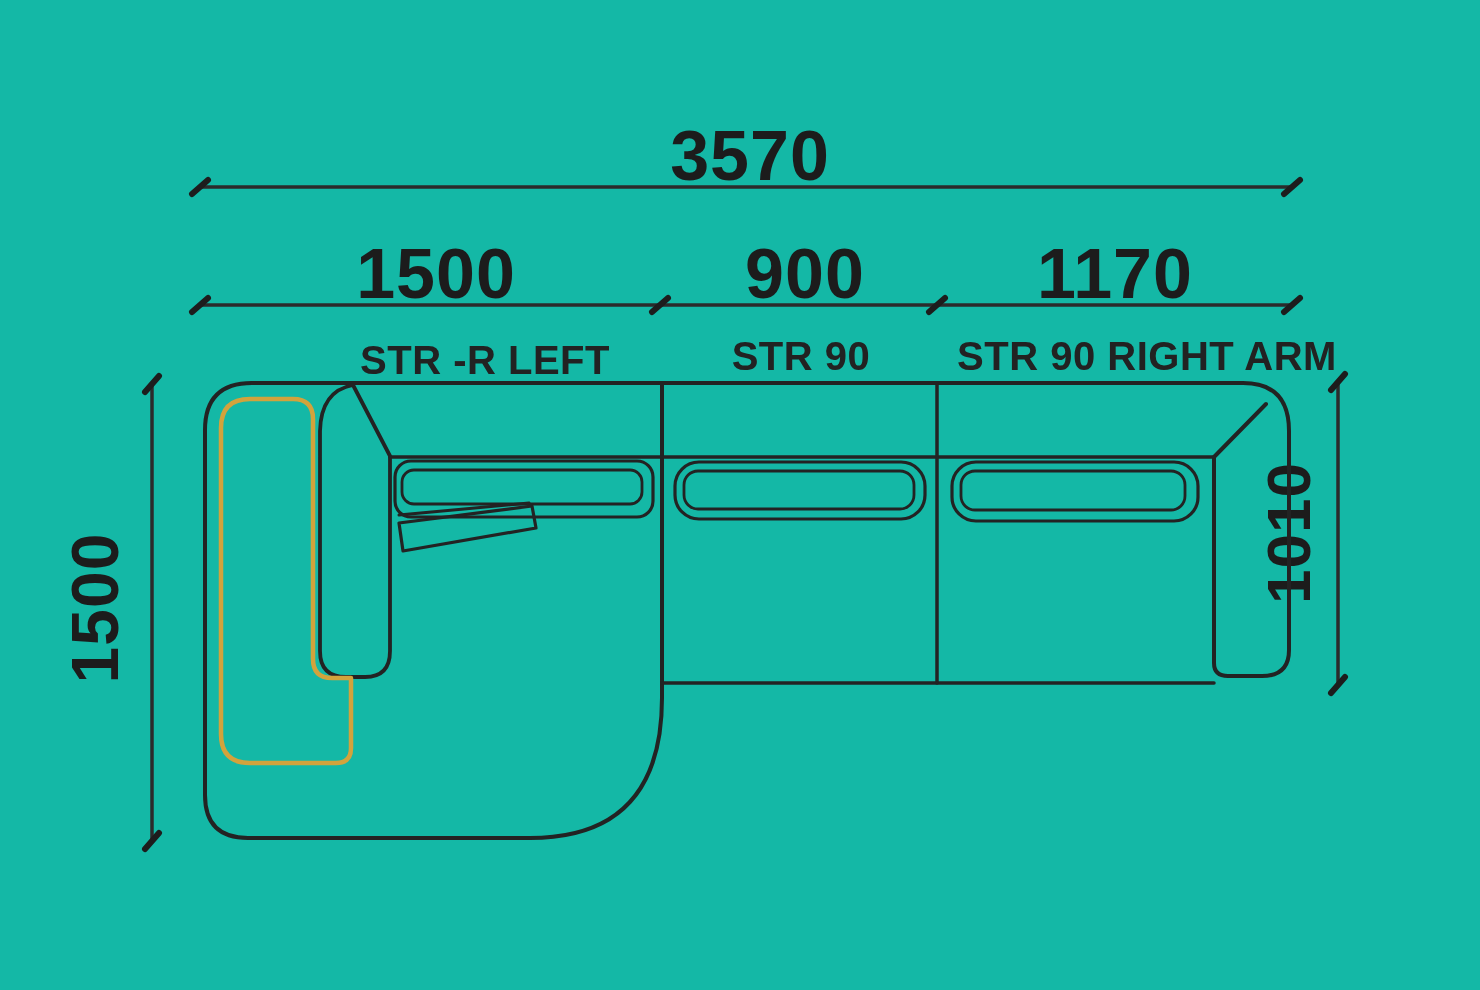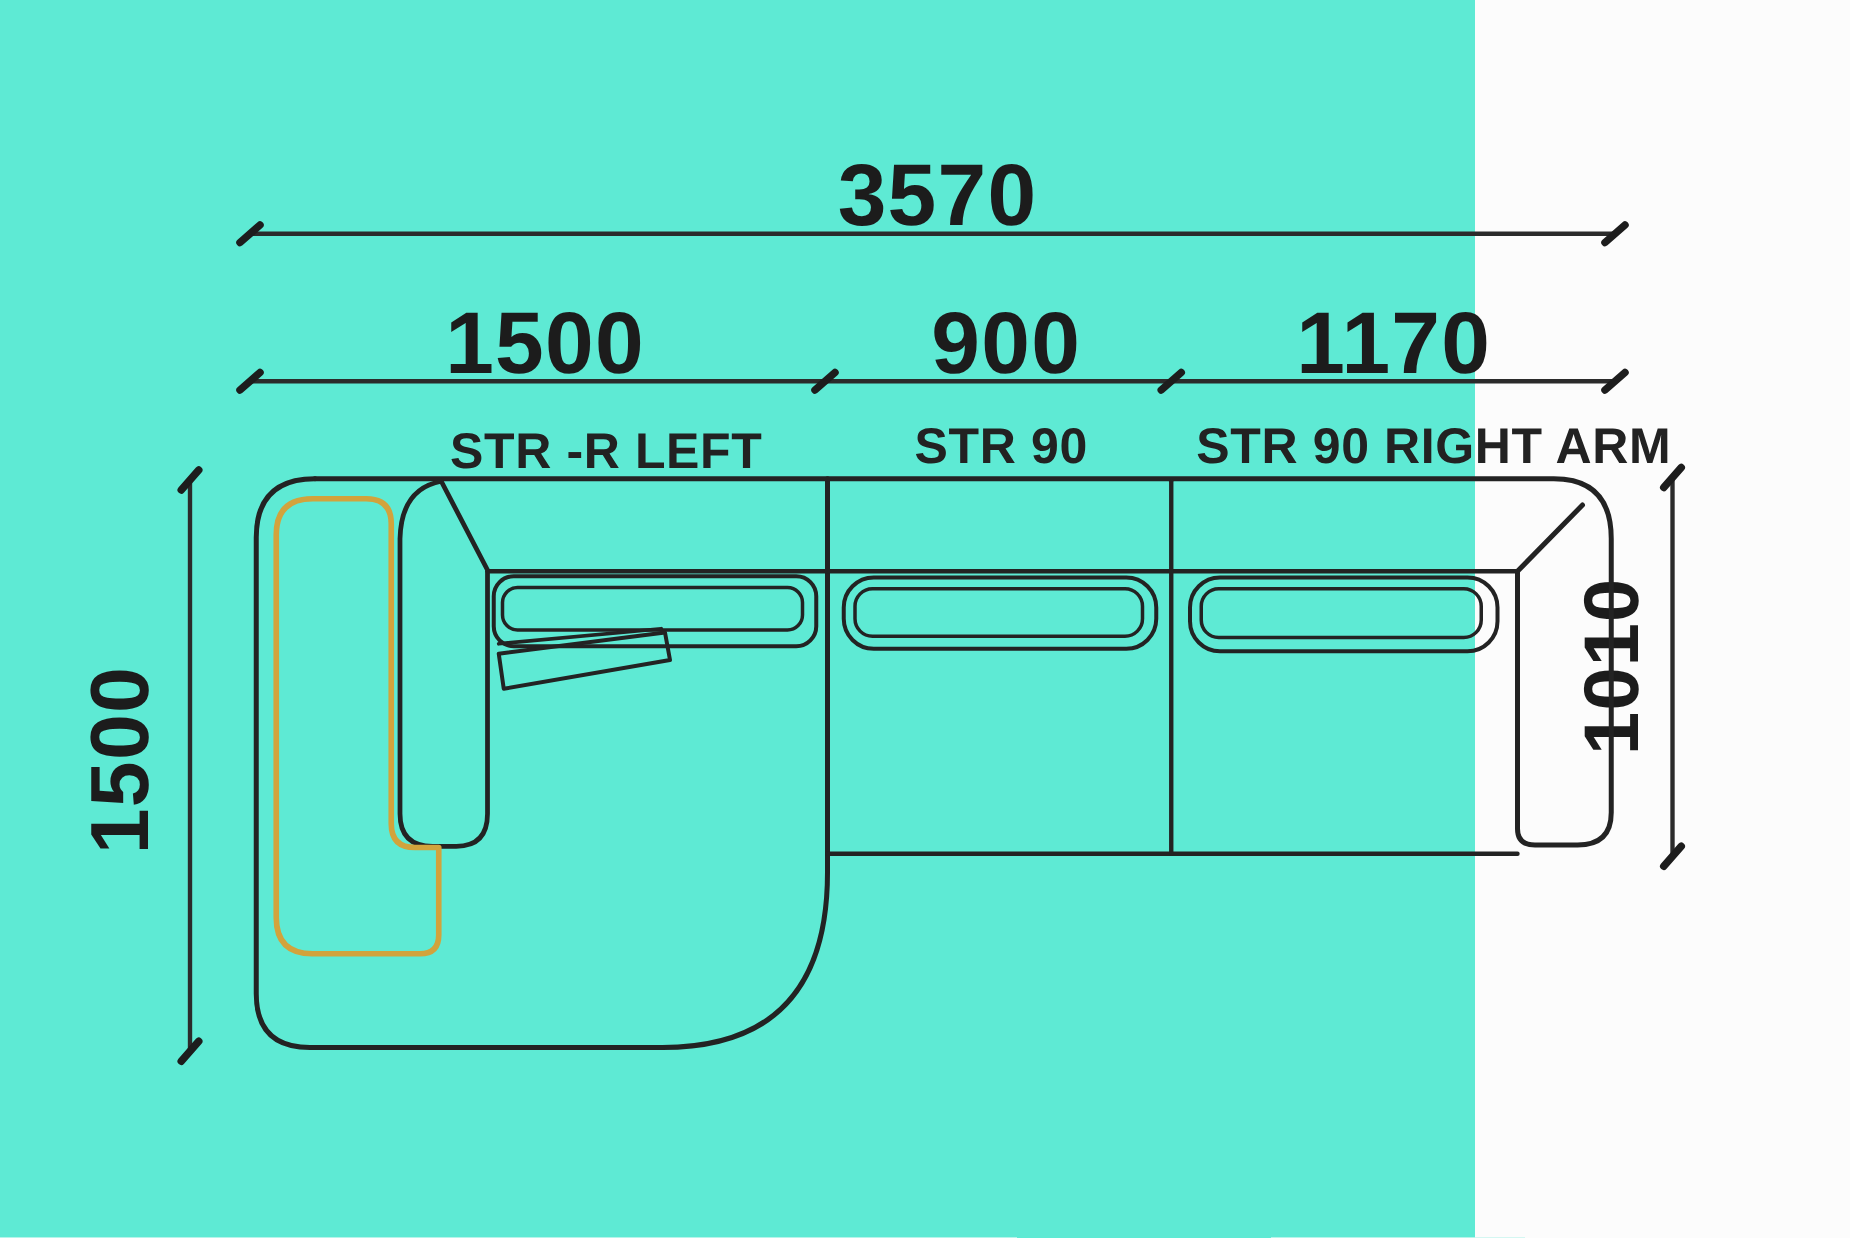--- a/index.html
+++ b/index.html
@@ -3,22 +3,22 @@
 <meta charset="utf-8">
 <style>
   html,body{
     margin:0;padding:0;
     width:1480px;height:990px;
     background:#fcfcfc;
     font-family:"Liberation Sans", sans-serif;
     overflow:hidden;
   }
   .stage{
-    position:relative;width:1180px;height:990px;
-    background:#5eead4;
+    position:relative;width:1480px;height:990px;
+    background:#14b8a6;
   }
   svg{position:absolute;left:0;top:0;}
   .outline{stroke:#232323;fill:none;stroke-linecap:round;stroke-linejoin:round;}
   .dimline{stroke:#2b2b2b;fill:none;stroke-width:3.5;}
   .tick{stroke:#1d1d1d;stroke-width:6;stroke-linecap:round;}
   .dimtext{
     fill:#1c1c1c;font-weight:bold;font-size:70px;letter-spacing:1px;
     font-family:"Liberation Sans", sans-serif;
   }
   .sectiontext{

